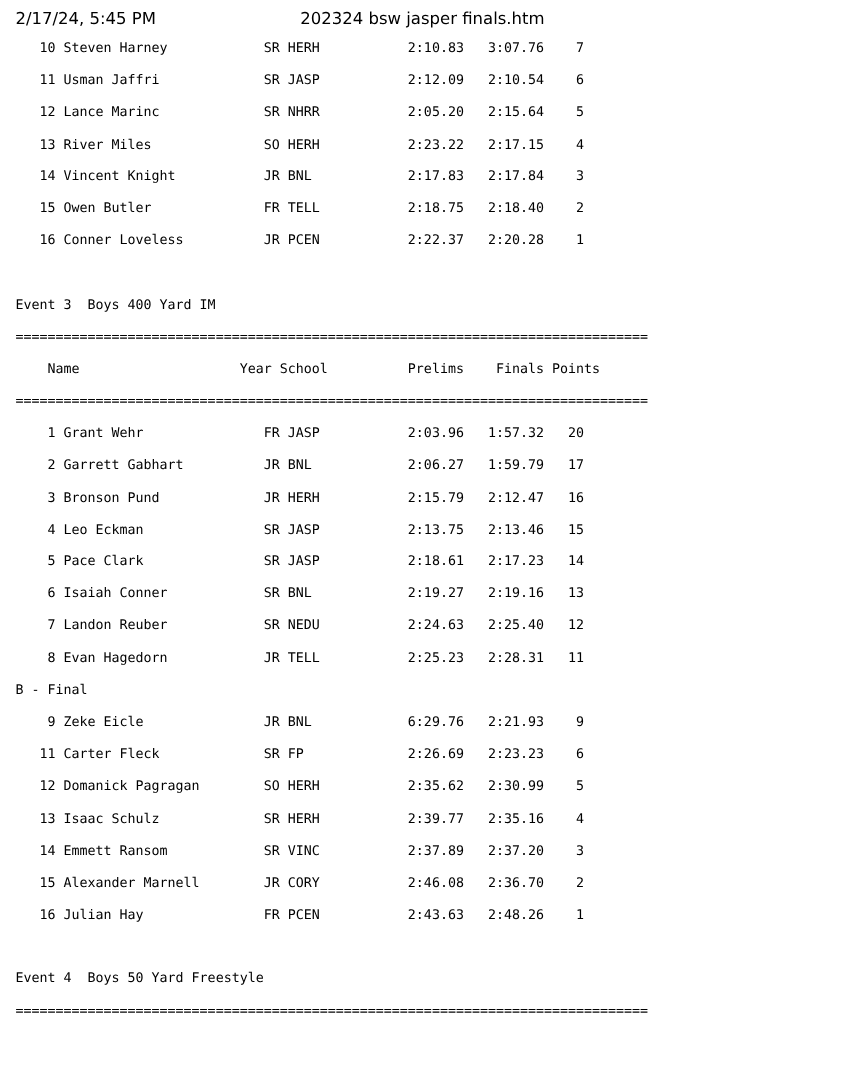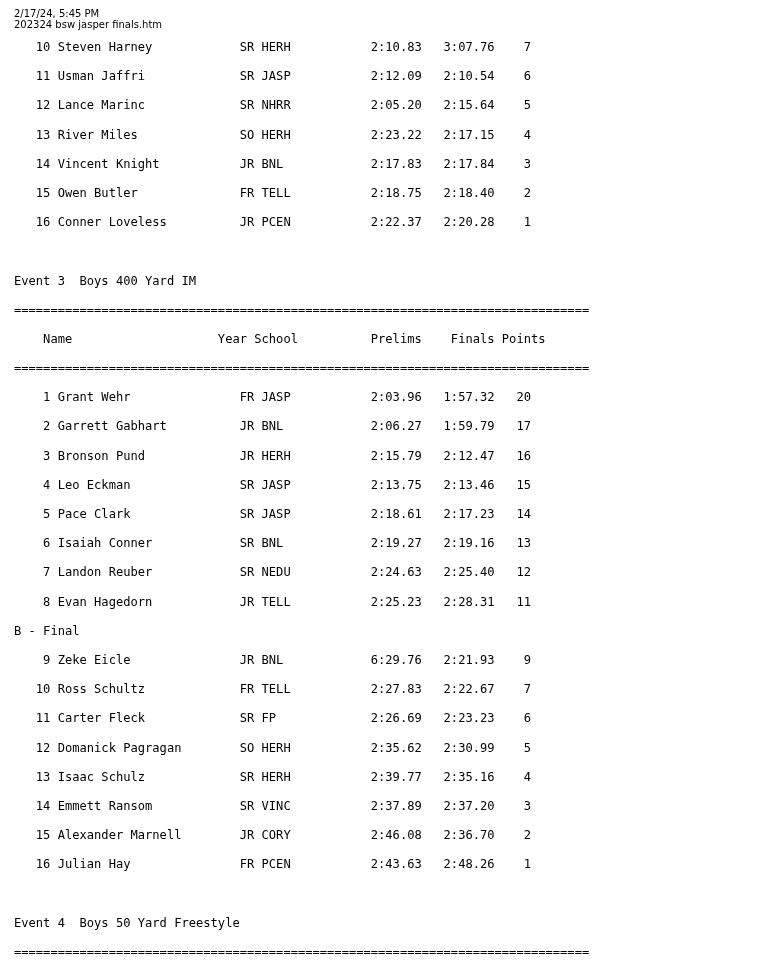--- a/index.html
+++ b/index.html
@@ -18,32 +18,32 @@
     position: relative;
     width: 768px;
     height: 973px;
     box-sizing: border-box;
     padding: 8px 0 0 0;
   }
   .header {
     display: flex;
     justify-content: flex-start;
     font-family: "DejaVu Sans", "Liberation Sans", sans-serif;
-    font-size: 10px;
+    font-size: 15px;
     color: #000;
     padding: 0 14px;
     margin-bottom: 10px;
-    flex-direction: column;
   }
   .header .hdr-left {
     width: 190px;
     white-space: nowrap;
   }
   .header .hdr-center {
     flex: 1;
+    text-align: center;
     white-space: nowrap;
   }
   .header .hdr-right {
     width: 190px;
   }
   .doc {
     padding: 0 14px;
     font-size: 12.1px;
     line-height: 14.6px;
     white-space: pre;
@@ -88,21 +88,20 @@
 <span class="line">    1 Grant Wehr               FR JASP           2:03.96   1:57.32   20</span>
 <span class="line">    2 Garrett Gabhart          JR BNL            2:06.27   1:59.79   17</span>
 <span class="line">    3 Bronson Pund             JR HERH           2:15.79   2:12.47   16</span>
 <span class="line">    4 Leo Eckman               SR JASP           2:13.75   2:13.46   15</span>
 <span class="line">    5 Pace Clark               SR JASP           2:18.61   2:17.23   14</span>
 <span class="line">    6 Isaiah Conner            SR BNL            2:19.27   2:19.16   13</span>
 <span class="line">    7 Landon Reuber            SR NEDU           2:24.63   2:25.40   12</span>
 <span class="line">    8 Evan Hagedorn            JR TELL           2:25.23   2:28.31   11</span>
 <span class="line">B - Final</span>
 <span class="line">    9 Zeke Eicle               JR BNL            6:29.76   2:21.93    9</span>
-<span class="line">   10 Ross Schultz             FR TELL           2:27.83   2:22.67    7</span>
 <span class="line">   11 Carter Fleck             SR FP             2:26.69   2:23.23    6</span>
 <span class="line">   12 Domanick Pagragan        SO HERH           2:35.62   2:30.99    5</span>
 <span class="line">   13 Isaac Schulz             SR HERH           2:39.77   2:35.16    4</span>
 <span class="line">   14 Emmett Ransom            SR VINC           2:37.89   2:37.20    3</span>
 <span class="line">   15 Alexander Marnell        JR CORY           2:46.08   2:36.70    2</span>
 <span class="line">   16 Julian Hay               FR PCEN           2:43.63   2:48.26    1</span>
 <span class="blank"></span>
 <span class="line evt-title">Event 4  Boys 50 Yard Freestyle</span>
 <span class="line">===============================================================================</span>
 

